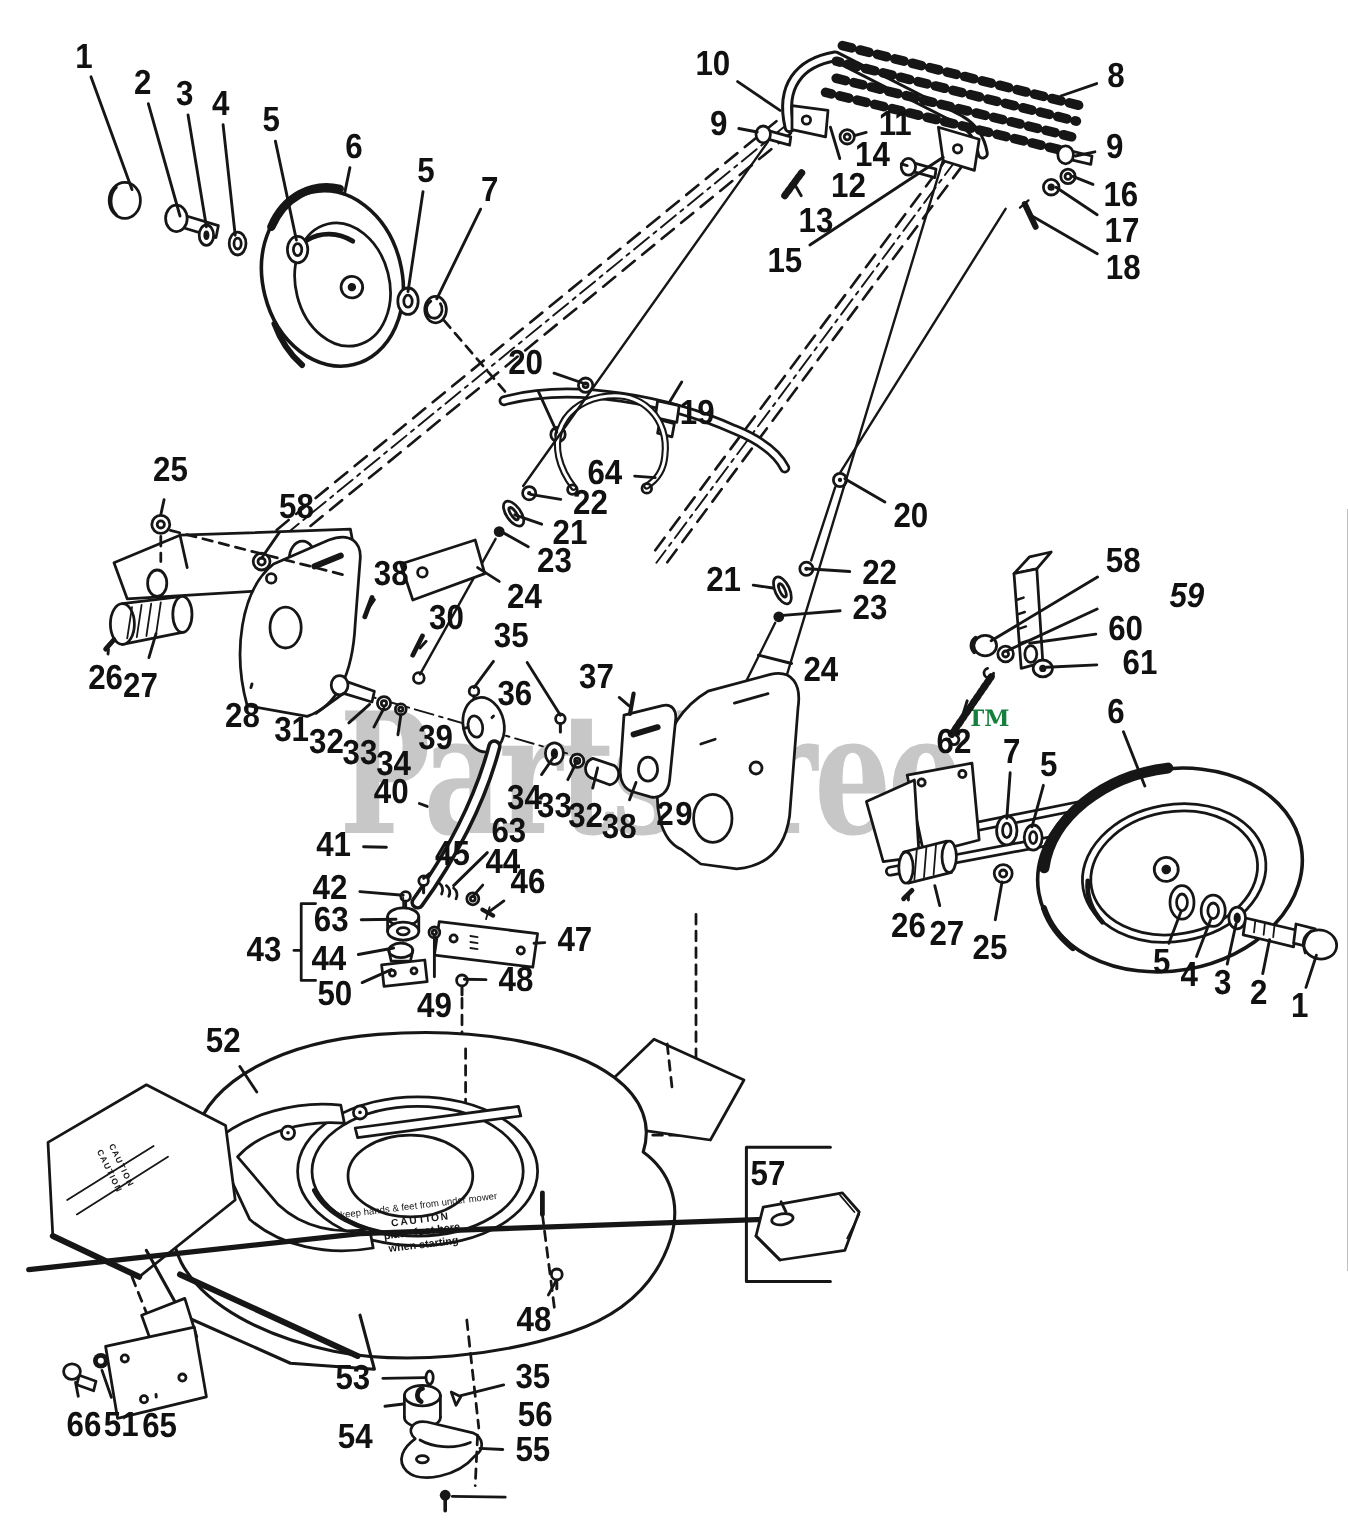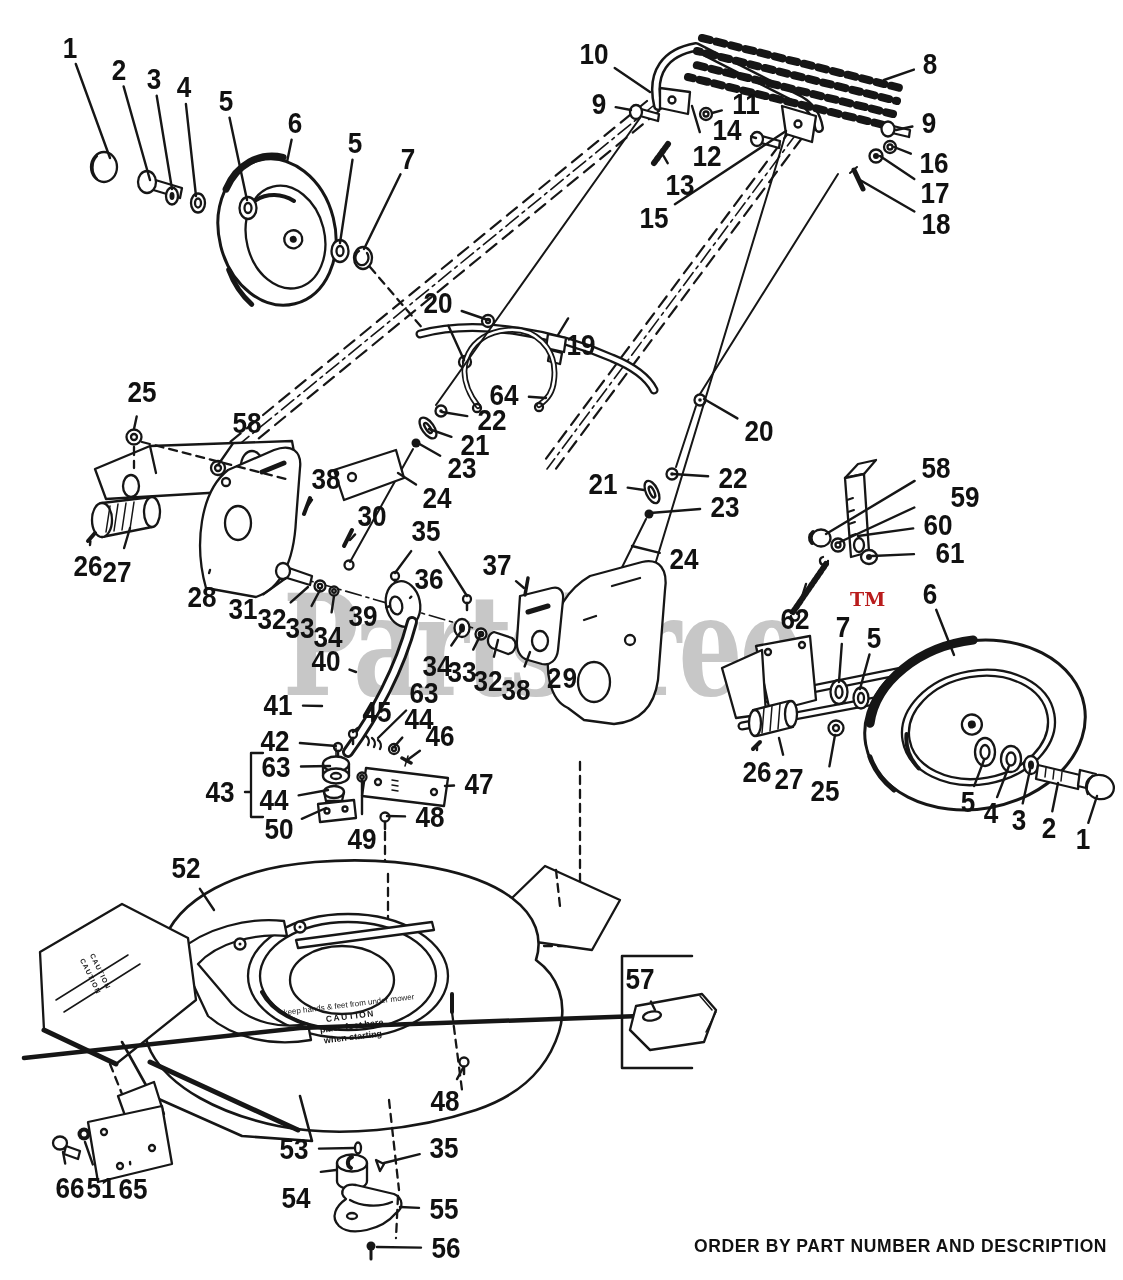--- a/index.html
+++ b/index.html
@@ -5,22 +5,22 @@
   html,body{margin:0;padding:0;background:#888;}
   #page{position:relative;width:1123px;height:1280px;background:#ffffff;overflow:hidden;
         font-family:"Liberation Sans",sans-serif;}
   #page svg{position:absolute;left:0;top:0;}
   .callout{position:absolute;transform:translate(-50%,-50%);color:#111;
            font-weight:700;font-size:29px;line-height:1;white-space:nowrap;z-index:30;}
   .callout span{display:inline-block;transform:scaleX(.9);}
   #watermark{position:absolute;color:#c7c7c7;font-family:"DejaVu Serif",serif;font-weight:700;
              font-size:140px;line-height:1;transform-origin:left top;transform:scaleX(.72);
              letter-spacing:-4px;z-index:1;user-select:none;}
-  #watermark-tm{position:absolute;color:#b91c1c;font-family:"DejaVu Serif",serif;font-weight:700;
-             font-size:19px;z-index:1;margin-left:44px;}
+  #watermark-tm{position:absolute;color:#15803d;font-family:"DejaVu Serif",serif;font-weight:700;
+             font-size:19px;z-index:1;}
   #footer-note{position:absolute;left:694px;top:1236px;color:#111;font-weight:700;
              font-size:17.5px;letter-spacing:.6px;z-index:30;}
   #deck-caution{position:absolute;left:266px;top:1000px;width:170px;transform:rotate(-7deg);
              color:#161616;font-size:8px;line-height:1.2;text-align:center;z-index:25;}
   #deck-caution .c2{font-weight:700;letter-spacing:1.5px;font-size:8.5px;margin-top:1px;}
   #deck-caution .c3,#deck-caution .c4{font-weight:700;font-size:9px;}
   #chute-caution{position:absolute;left:96px;top:952px;transform:rotate(64deg);transform-origin:left top;
              color:#161616;font-size:7px;font-weight:700;letter-spacing:1px;line-height:1.5;z-index:25;}
   #leaders line{stroke:#161616;stroke-width:2.4;stroke-linecap:round;}
   .dash{stroke-dasharray:8 6;}
@@ -529,21 +529,21 @@
       <div class="callout" style="left: 363px; top: 616px;"><span>39</span></div>
       <div class="callout" style="left: 429px; top: 579px;"><span>36</span></div>
       <div class="callout" style="left: 326px; top: 661px;"><span>40</span></div>
       <div class="callout" style="left: 497px; top: 565px;"><span>37</span></div>
       <div class="callout" style="left: 437px; top: 666px;"><span>34</span></div>
       <div class="callout" style="left: 462px; top: 672px;"><span>33</span></div>
       <div class="callout" style="left: 488px; top: 681px;"><span>32</span></div>
       <div class="callout" style="left: 516px; top: 690px;"><span>38</span></div>
       <div class="callout" style="left: 562px; top: 680px; font-family: Liberation Mono, monospace;"><span>29</span></div>
       <div class="callout" style="left: 936px; top: 468px;"><span>58</span></div>
-      <div class="callout" style="left: 965px; top: 497px;"><span>59</span></div>
+      <div class="callout" style="left: 989px; top: 497px; font-style: italic;"><span>59</span></div>
       <div class="callout" style="left: 938px; top: 525px;"><span>60</span></div>
       <div class="callout" style="left: 930px; top: 553px; margin-left: 20px;"><span>61</span></div>
       <div class="callout" style="left: 795px; top: 619px;"><span>62</span></div>
       <div class="callout" style="left: 930px; top: 594px;"><span>6</span></div>
       <div class="callout" style="left: 843px; top: 627px;"><span>7</span></div>
       <div class="callout" style="left: 874px; top: 638px;"><span>5</span></div>
       <div class="callout" style="left: 757px; top: 772px;"><span>26</span></div>
       <div class="callout" style="left: 789px; top: 779px;"><span>27</span></div>
       <div class="callout" style="left: 825px; top: 791px;"><span>25</span></div>
       <div class="callout" style="left: 968px; top: 802px;"><span>5</span></div>
@@ -564,31 +564,30 @@
       <div class="callout" style="left: 479px; top: 784px;"><span>47</span></div>
       <div class="callout" style="left: 430px; top: 817px;"><span>48</span></div>
       <div class="callout" style="left: 362px; top: 839px;"><span>49</span></div>
       <div class="callout" style="left: 186px; top: 868px;"><span>52</span></div>
       <div class="callout" style="left: 640px; top: 979px;"><span>57</span></div>
       <div class="callout" style="left: 445px; top: 1101px;"><span>48</span></div>
       <div class="callout" style="left: 294px; top: 1149px;"><span>53</span></div>
       <div class="callout" style="left: 296px; top: 1175px; margin-top: 23px;"><span>54</span></div>
       <div class="callout" style="left: 444px; top: 1148px;"><span>35</span></div>
       <div class="callout" style="left: 444px; top: 1209px;"><span>55</span></div>
-      <div class="callout" style="left: 446px; top: 1248px;"><span>56</span></div>
+      <div class="callout" style="left: 446px; top: 1180px;"><span>56</span></div>
       <div class="callout" style="left: 70px; top: 1188px;"><span>66</span></div>
       <div class="callout" style="left: 101px; top: 1188px;"><span>51</span></div>
       <div class="callout" style="left: 133px; top: 1189px;"><span>65</span></div>
     </div>
 
   <div id="deck-caution">
     <div class="c1">keep hands &amp; feet from under mower</div>
     <div class="c2">CAUTION</div>
     <div class="c3">place foot here</div>
     <div class="c4">when starting</div>
   </div>
   <div id="chute-caution">
     <div>CAUTION</div>
     <div>CAUTION</div>
   </div>
 
-  <div id="footer-note">ORDER BY PART NUMBER AND DESCRIPTION</div>
 </div>
 
 </body></html>

